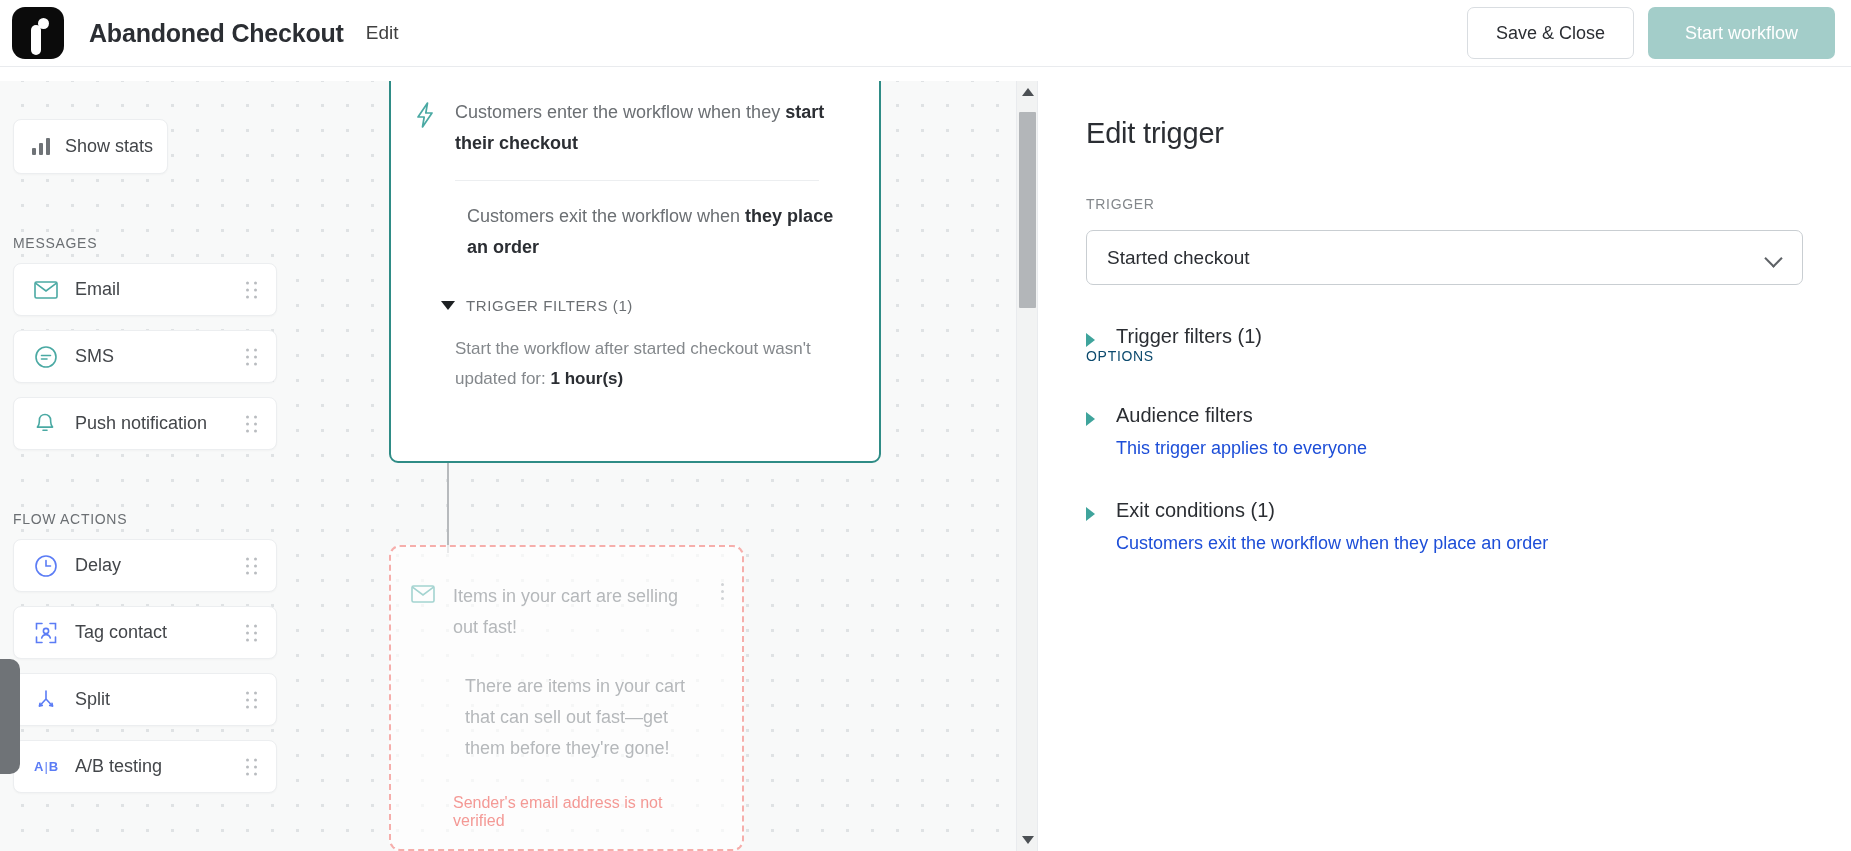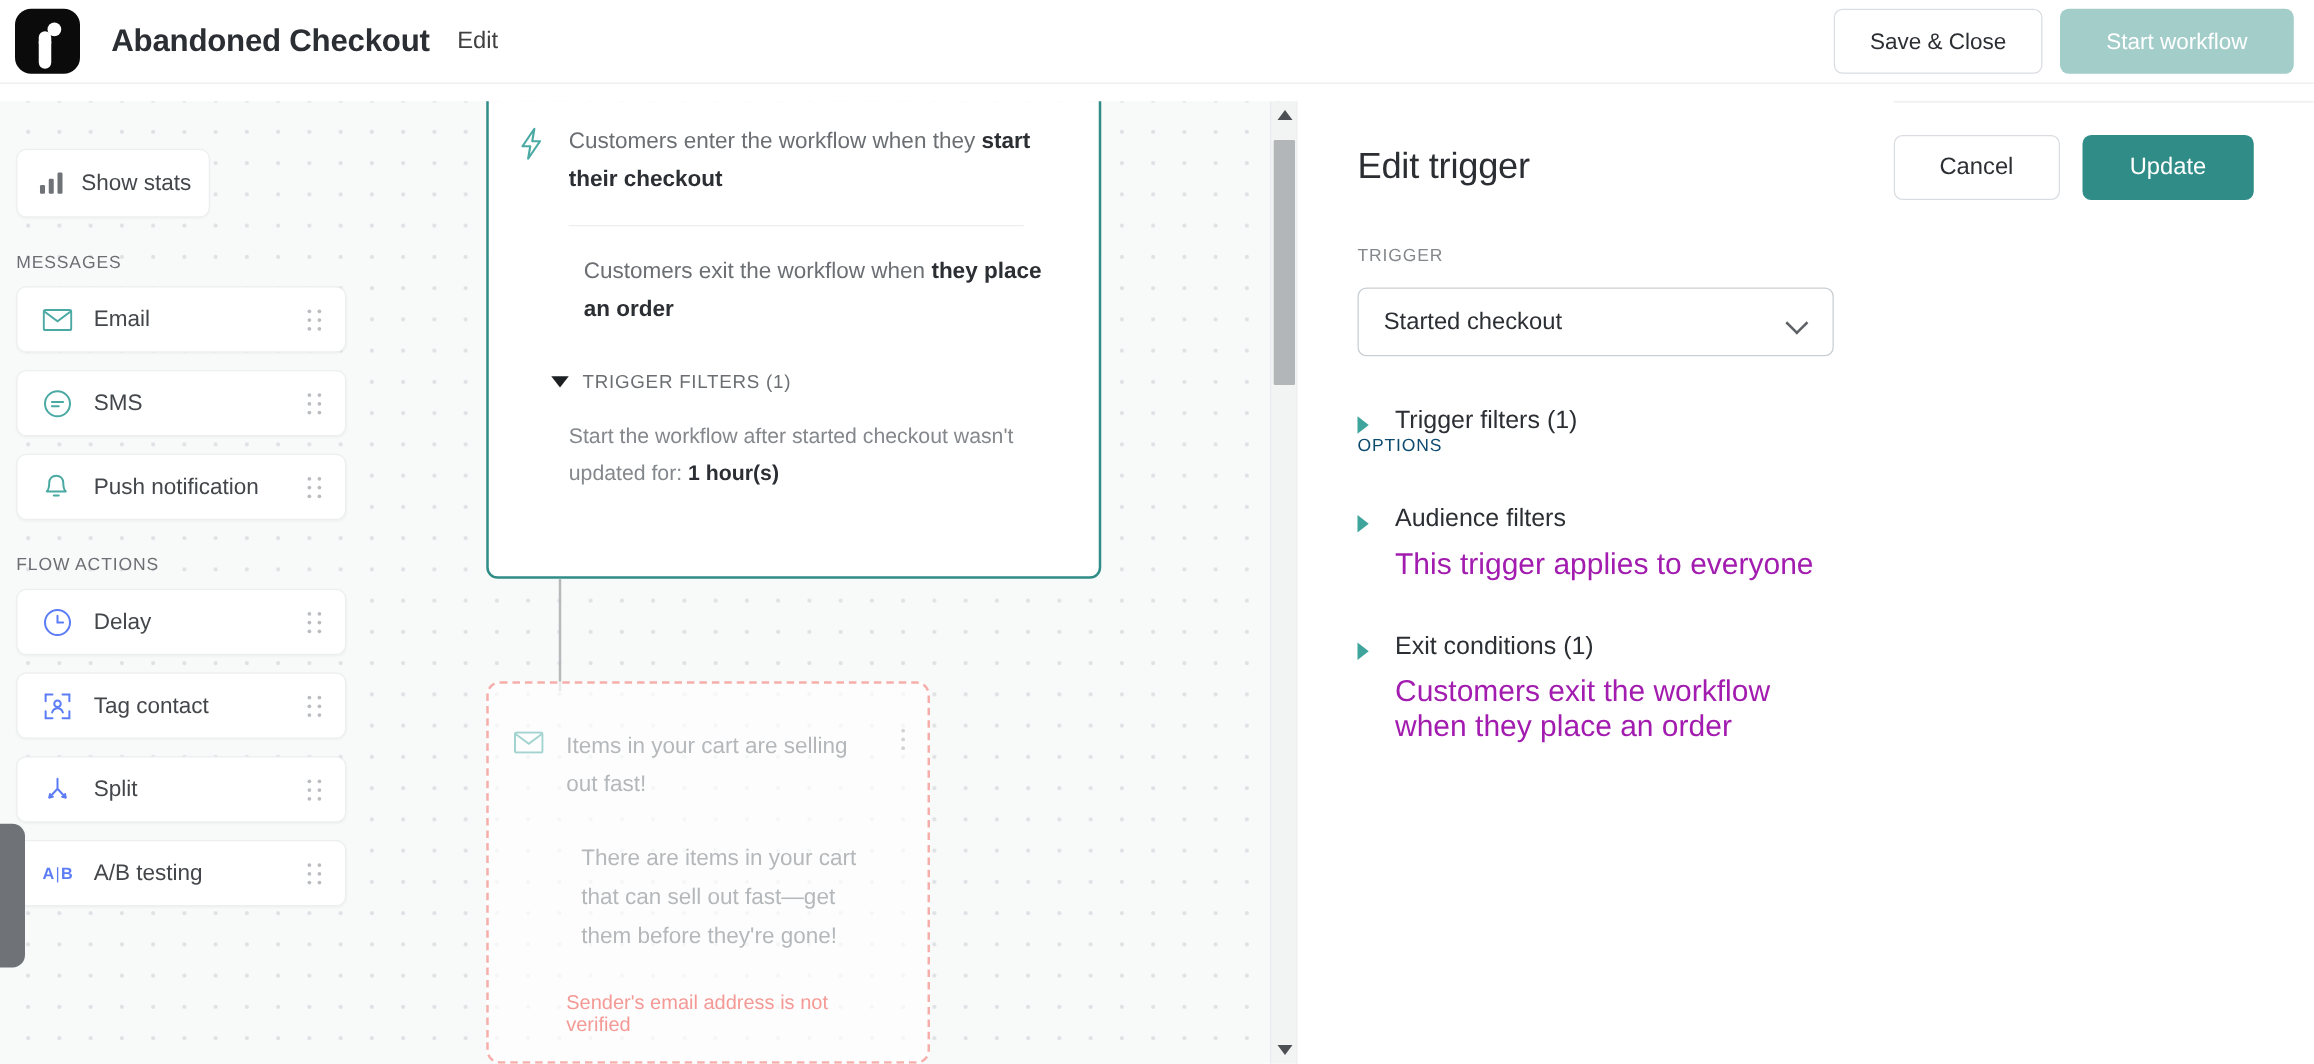--- a/index.html
+++ b/index.html
@@ -81,21 +81,21 @@
     box-shadow: 0 1px 2px rgba(0,0,0,.03);
   }
   .show-stats .bars { margin-left: 18px; display: flex; align-items: flex-end; gap: 3px; height: 16px; }
   .show-stats .bars i { display:block; width:4px; background:#6f7377; border-radius:1px; }
   .show-stats .bars i:nth-child(1){ height:7px; }
   .show-stats .bars i:nth-child(2){ height:12px; }
   .show-stats .bars i:nth-child(3){ height:17px; }
   .show-stats span { margin-left: 15px; font-size: 18px; color: #43464a; }
 
   .section-label {
-    margin: 27px 0 12px 13px; font-size: 14px; letter-spacing: .7px;
+    margin: 61px 0 12px 13px; font-size: 14px; letter-spacing: .7px;
     color: #6b6f73;
   }
   .pal-item {
     margin: 0 13px 14px 13px; height: 53px;
     background: #fff; border: 1px solid #eceef0; border-radius: 8px;
     display: flex; align-items: center; cursor: pointer;
     box-shadow: 0 1px 2px rgba(0,0,0,.03);
     position: relative;
   }
   .pal-item .ic { width: 26px; margin-left: 20px; display:flex; align-items:center; justify-content:flex-start; flex:none; }
@@ -220,21 +220,21 @@
   .acc-row {
     margin-top: 40px; display:flex; align-items:flex-start; cursor:pointer;
   }
   .caret-right {
     width:0;height:0;margin-top:8px;flex:none;
     border-top:7px solid transparent;border-bottom:7px solid transparent;
     border-left:9px solid #3fa49c;
   }
   .acc-text { margin-left: 21px; }
   .acc-title { font-size: 20px; color: #2b2e33; }
-  .acc-desc { margin-top: 11px; font-size: 24px; color: #a21caf; }
+  .acc-desc { margin-top: 11px; font-size: 18px; color: #1d4ed8; }
   .panel-options-label {
     font-size: 14px; letter-spacing:.7px; color: #0c4a6e;
   }
   .panel-footer {
     height: 104px; border-top: 1px solid #e9ebee;
     display:flex; align-items:center; justify-content:flex-end;
     padding-right: 48px; gap: 18px;
   }
   .btn-cancel {
     height: 52px; padding: 0 36px; background:#fff;
@@ -487,17 +487,13 @@
 
     <div class="acc-row">
       <span class="caret-right"></span>
       <div class="acc-text">
         <div class="acc-title">Exit conditions (1)</div>
         <div class="acc-desc">Customers exit the workflow when they place an order</div>
       </div>
     </div>
   </div>
 
-  <div class="panel-footer">
-    <button class="btn-cancel">Cancel</button>
-    <button class="btn-update">Update</button>
-  </div>
 </div>
 
 </body></html>

